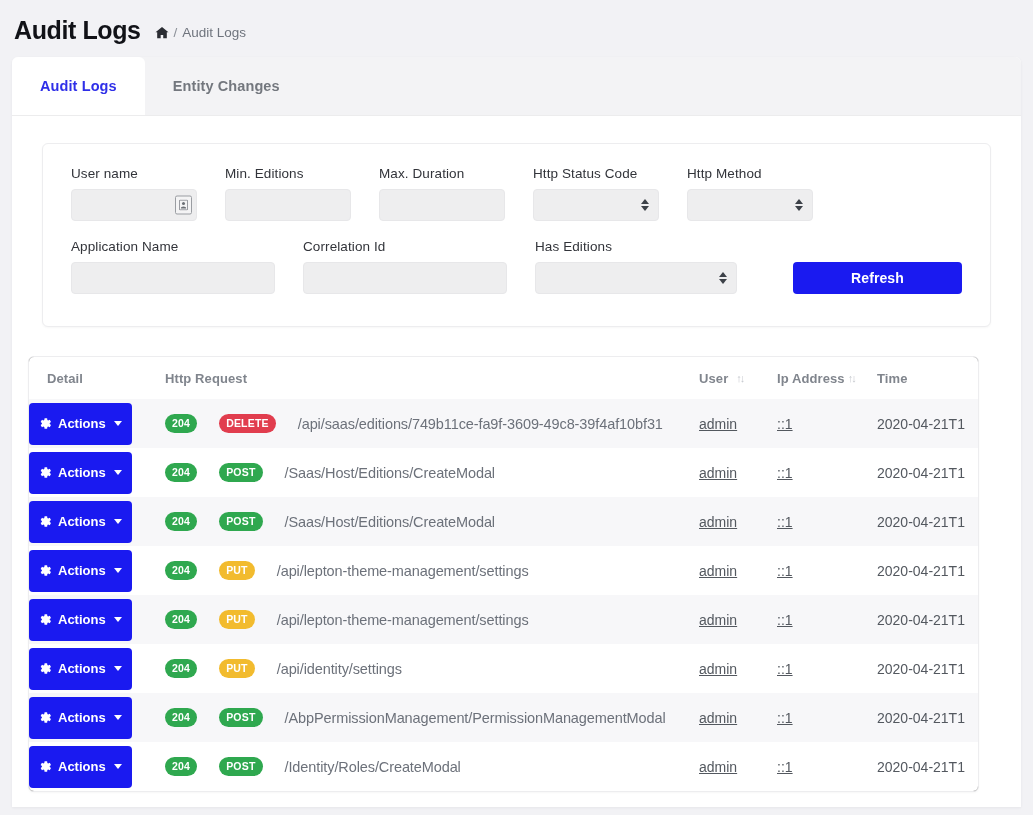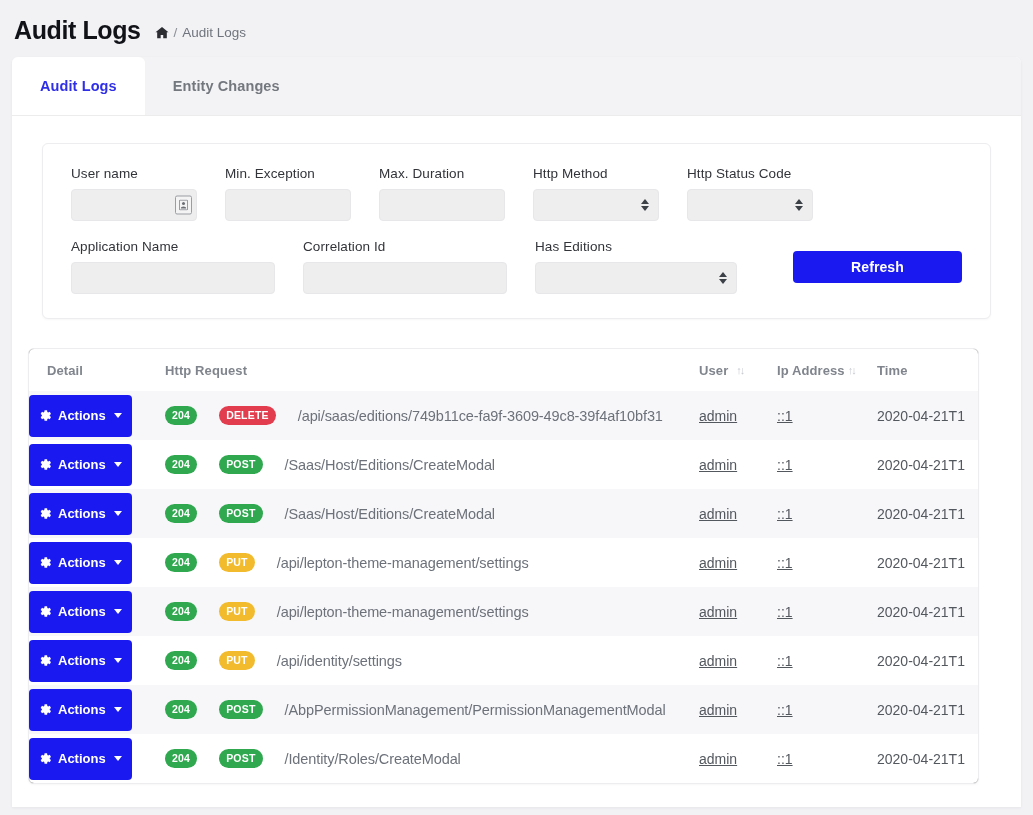--- a/index.html
+++ b/index.html
@@ -90,25 +90,25 @@
   .filter-card {
     margin: 27px 30px 0 30px;
     background: #ffffff;
     border: 1px solid #ededef;
     border-radius: 6px;
     padding: 22px 28px 24px 28px;
     box-shadow: 0 1px 2px rgba(40,40,60,.04);
   }
   .filter-row {
     display: flex;
-    align-items: center;
+    align-items: flex-end;
     gap: 28px;
     margin-bottom: 18px;
   }
-  .filter-row:last-child { margin-bottom: 0; }
+  .filter-row:last-child { margin-bottom: 8px; }
 
   .field { display: flex; flex-direction: column; }
   .field-label {
     font-size: 13.5px;
     color: #32343a;
     margin-bottom: 8px;
     letter-spacing: .1px;
   }
   .input-wrap { position: relative; display: flex; }
   .ctrl {
@@ -319,42 +319,42 @@
               <rect x="0.5" y="0.5" width="11" height="13" rx="1" fill="none" stroke="#6b6f75"></rect>
               <circle cx="6" cy="5" r="2"></circle>
               <path d="M2.5 11.5c0-1.7 1.6-2.6 3.5-2.6s3.5.9 3.5 2.6z"></path>
             </svg>
           </button>
         </div>
       </div>
 
 
       <div class="field">
-        <label class="field-label">Min. Exception</label>
+        <label class="field-label">Min. Editions</label>
         <input class="ctrl w-std" type="text" placeholder="" style="">
       </div>
 
       <div class="field">
         <label class="field-label">Max. Duration</label>
         <input class="ctrl w-std" type="text" placeholder="" style="">
       </div>
 
       <div class="field">
-        <label class="field-label">Http Method</label>
+        <label class="field-label">Http Status Code</label>
         <div class="select-wrap">
           <input class="ctrl w-sel" readonly="" value="" style="">
           <span class="select-arrows">
             <i class="tri-up"></i>
               <i class="tri-dn"></i>
           </span>
         </div>
       </div>
 
       <div class="field">
-        <label class="field-label">Http Status Code</label>
+        <label class="field-label">Http Method</label>
         <div class="select-wrap">
           <input class="ctrl w-sel" readonly="" value="" style="">
           <span class="select-arrows">
             <i class="tri-up"></i>
               <i class="tri-dn"></i>
           </span>
         </div>
       </div>
 
     </div>

